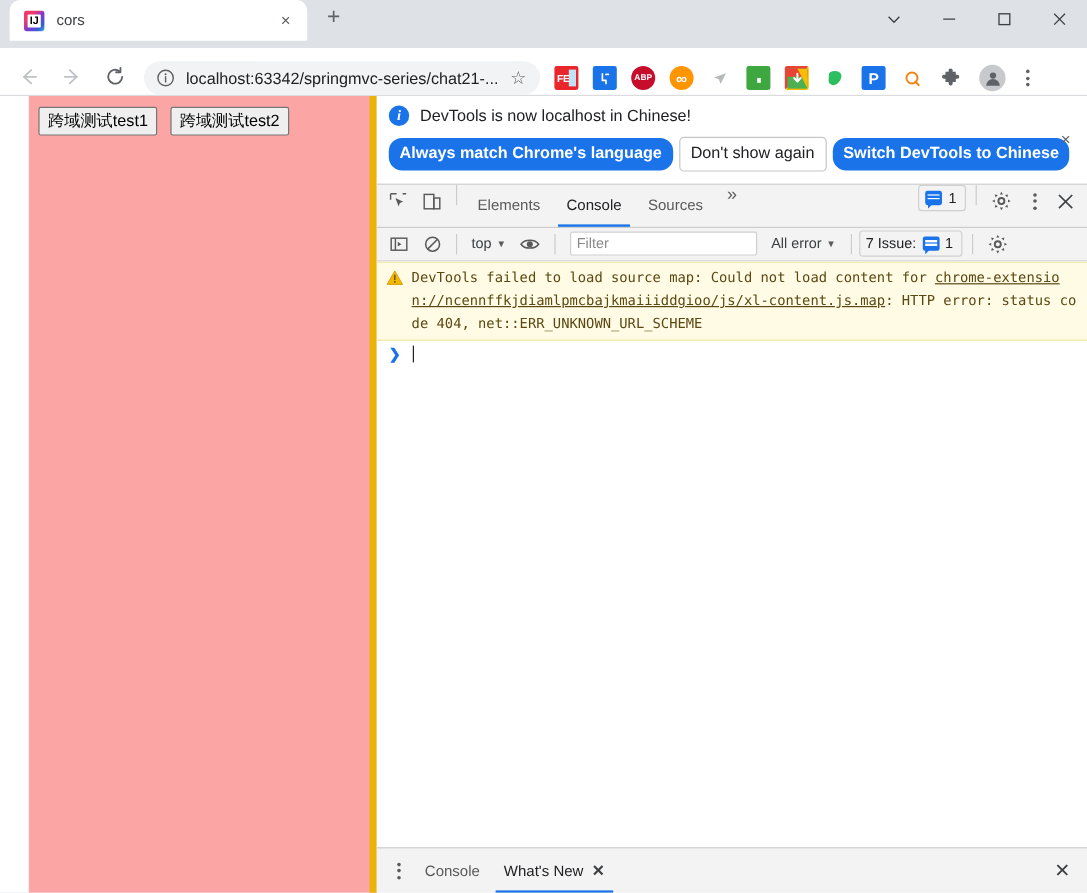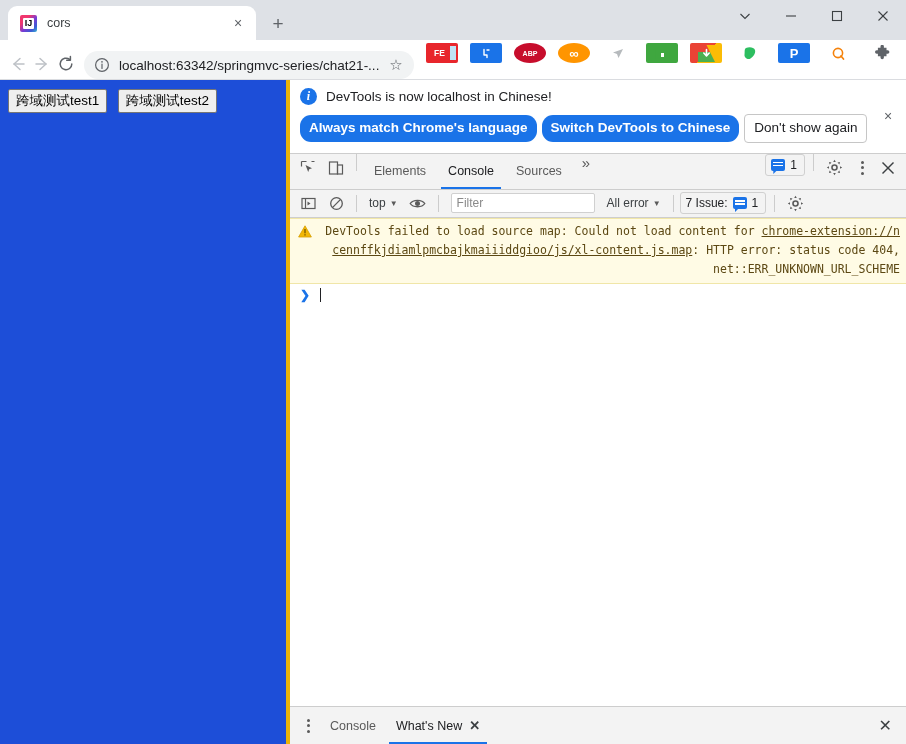--- a/index.html
+++ b/index.html
@@ -12,21 +12,21 @@
   #app {
     width: 906px; height: 744px;
     position: relative;
     display: flex; flex-direction: column;
     background: #dee1e6;
   }
 
   
   .tabstrip {
     height: 40px;
-    display: flex; align-items: flex-end;
+    display: flex; 
     background: #dee1e6;
     padding-left: 8px;
     position: relative;
   }
   .tab {
     width: 248px; height: 34px;
     background: #ffffff;
     border-radius: 9px 9px 0 0;
     display: flex; align-items: center;
     padding: 0 8px 0 12px;
@@ -114,22 +114,22 @@
     flex: 1 1 auto;
     font-size: 13.5px; color: #202124;
     white-space: nowrap; overflow: hidden;
   }
   .omni-star {
     width: 20px; flex: 0 0 auto;
     text-align: center; color: #5f6368; font-size: 15px;
   }
   .extbar { display: flex; align-items: center; margin-left: 6px; }
   .ext {
-    width: 32px; height: 20px;
-    margin: 16px 6px;
+    width: 20px; height: 20px;
+    margin: 4px 6px;
     border-radius: 3px;
     display: flex; align-items: center; justify-content: center;
     font-size: 8.5px; font-weight: bold; color: #fff;
     line-height: 1; flex: 0 0 auto;
     position: relative;
   }
   .ext-fe { background: #e8262c; border-radius: 2px; }
   .ext-fe::after {
     content: ""; position: absolute; right: 2px; top: 3px;
     width: 6px; height: 14px; background: #bfe2f5;
@@ -165,23 +165,24 @@
   .body {
     flex: 1 1 auto;
     display: flex;
     min-height: 0;
     background: #fff;
   }
 
   
   .page {
     width: 290px; flex: 0 0 290px;
-    background: #1d4ed8;
+    background: #fca5a5;
     padding: 9px 0 0 8px;
-    border-right: 4px solid #eab308;
+    border-right: 6px solid #eab308;
+    margin-left: 24px;
   }
   .pagebtn {
     display: inline-block;
     font-family: "Liberation Sans", sans-serif;
     font-size: 13.5px;
     color: #000;
     background: #efefef;
     border: 1px solid #767676;
     border-radius: 2px;
     padding: 2px 7px;
@@ -292,21 +293,21 @@
   }
   .c-sel {
     font-size: 12px; color: #3c4043;
     display: flex; align-items: center; gap: 4px;
     padding: 0 6px; height: 22px;
     white-space: nowrap;
   }
   .caret { font-size: 8px; color: #5a5a5a; }
   .filter-input {
     flex: 0 0 auto;
-    width: 144px; height: 20px;
+    width: 156px; height: 20px;
     background: #fff;
     border: 1px solid #d0d0d0;
     border-radius: 2px;
     font-size: 12px;
     color: #202124;
     padding: 0 5px;
     font-family: "Liberation Sans", sans-serif;
     margin: 0 6px;
   }
   .filter-input::placeholder { color: #8a8a8a; }
@@ -329,21 +330,20 @@
     flex: 0 0 auto;
     width: 14px; margin-right: 7px; margin-top: 3px;
     color: #e8a400; font-size: 13px; line-height: 1;
   }
   .warn-text {
     font-family: "DejaVu Sans Mono", monospace;
     font-size: 11.5px;
     line-height: 19px;
     color: #5c4813;
     word-break: break-all;
-    text-align: right;
   }
   .warn-text a { color: #5c4813; text-decoration: underline; }
   .prompt-row {
     display: flex; align-items: center;
     padding: 3px 6px 3px 10px;
     height: 22px;
   }
   .prompt-arrow { color: #1a73e8; font-size: 12px; font-weight: bold; margin-right: 10px; }
   .prompt-caret {
     width: 1px; height: 14px; background: #202124;
@@ -525,22 +525,22 @@
 
     <div class="devtools">
 
       <div class="notif">
         <div class="notif-row1">
           <div class="notif-info">i</div>
           <div class="notif-text">DevTools is now localhost in Chinese!</div>
         </div>
         <div class="notif-row2">
           <div class="nbtn primary">Always match Chrome's language</div>
+          <div class="nbtn secondary">Don't show again</div>
           <div class="nbtn primary">Switch DevTools to Chinese</div>
-          <div class="nbtn secondary">Don't show again</div>
         </div>
         <div class="notif-close">×</div>
       </div>
 
       <div class="dt-tabs">
         <div class="dt-iconbtn">
           <svg width="16" height="16" viewBox="0 0 16 16">
               <path d="M1.5 1.5 h5 M1.5 1.5 v5 M14.5 1.5 h-3" stroke="currentColor" stroke-width="1.2" fill="none"></path>
               <path d="M5.5 5 L12 8.2 L9.2 9.2 L8.2 12 Z" fill="currentColor"></path>
             </svg>

